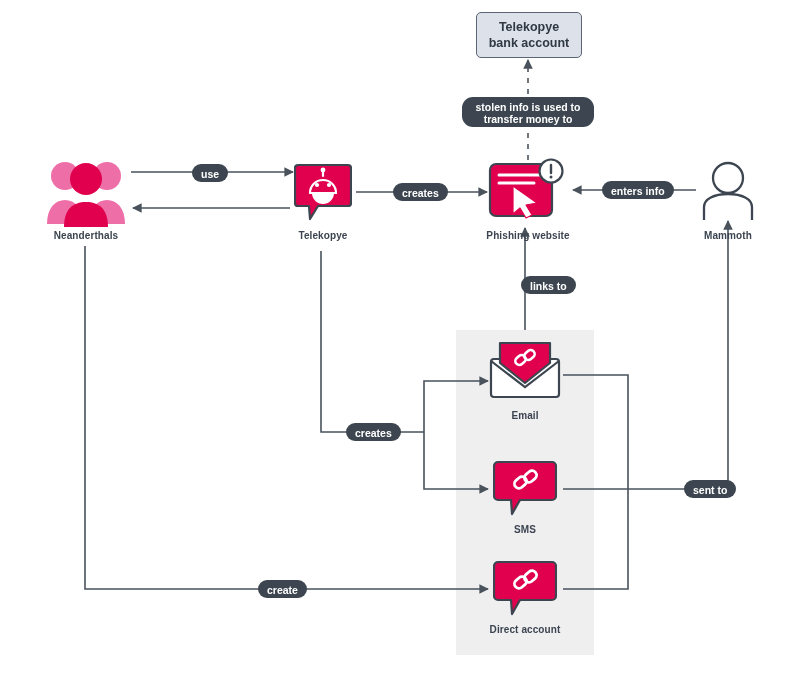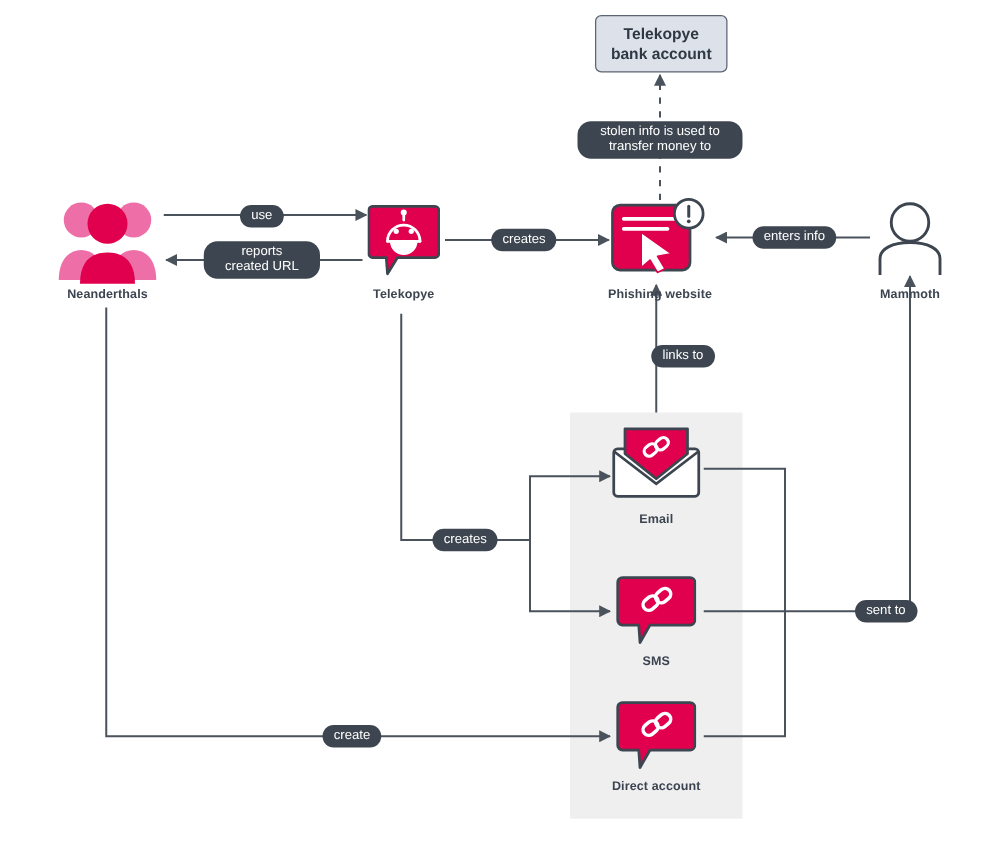--- a/index.html
+++ b/index.html
@@ -6,23 +6,23 @@
   body{width:788px;height:674px;font-family:"Liberation Sans",sans-serif;}
   #stage{position:relative;width:788px;height:674px;overflow:hidden;background:#fff;border-radius:27px;}
   svg#diagram{position:absolute;left:0;top:0;width:788px;height:674px;}
   .nodelabel{
     position:absolute;text-align:center;color:#3b4450;
     font-size:10px;font-weight:700;font-family:"Liberation Sans",sans-serif;
     letter-spacing:.1px;white-space:nowrap;
   }
   .pill{
     position:absolute;background:#3d4650;color:#ffffff;border-radius:11px;
-    font-size:10.5px;font-weight:400;font-family:"Liberation Sans",sans-serif;
+    font-size:10.5px;font-weight:700;font-family:"Liberation Sans",sans-serif;
     text-align:center;line-height:12px;padding:4px 9px;white-space:nowrap;
-    display:flex;align-items:flex-end;justify-content:center;
+    display:flex;align-items:flex-start;justify-content:center;
     box-sizing:border-box;
   }
   .pill.two{line-height:12px;}
   .bankbox{
     position:absolute;background:#dde2ea;border:1.4px solid #5b6573;border-radius:5px;
     color:#2f3843;font-size:12.5px;font-weight:700;line-height:16px;text-align:center;
     display:flex;align-items:center;justify-content:center;
     font-family:"Liberation Sans",sans-serif;box-sizing:border-box;
   }
   .panel{position:absolute;background:#efeff0;}
@@ -167,26 +167,20 @@
   <div class="nodelabel" style="left:16px;top:230px;width:140px;">Neanderthals</div>
   <div class="nodelabel" style="left:253px;top:230px;width:140px;">Telekopye</div>
   <div class="nodelabel" style="left:458px;top:230px;width:140px;">Phishing website</div>
   <div class="nodelabel" style="left:658px;top:230px;width:140px;">Mammoth</div>
   <div class="nodelabel" style="left:455px;top:410px;width:140px;">Email</div>
   <div class="nodelabel" style="left:455px;top:524px;width:140px;">SMS</div>
   <div class="nodelabel" style="left:455px;top:624px;width:140px;">Direct account</div>
 
   <div class="pill" style="left:192px;top:164px;height:18px;">use</div>
 
-  <div class="pill two" style="left:163px;top:193px;width:93px;height:30px;">
-    <div>
-      <div>reports</div>
-      <div>created URL</div>
-    </div>
-  </div>
 
   <div class="pill" style="left:393px;top:183px;height:18px;">creates</div>
 
   <div class="pill" style="left:602px;top:181px;height:18px;">enters info</div>
 
   <div class="pill two" style="left:462px;top:97px;width:132px;height:30px;">
     <div>
       <div>stolen info is used to</div>
       <div>transfer money to</div>
     </div>

